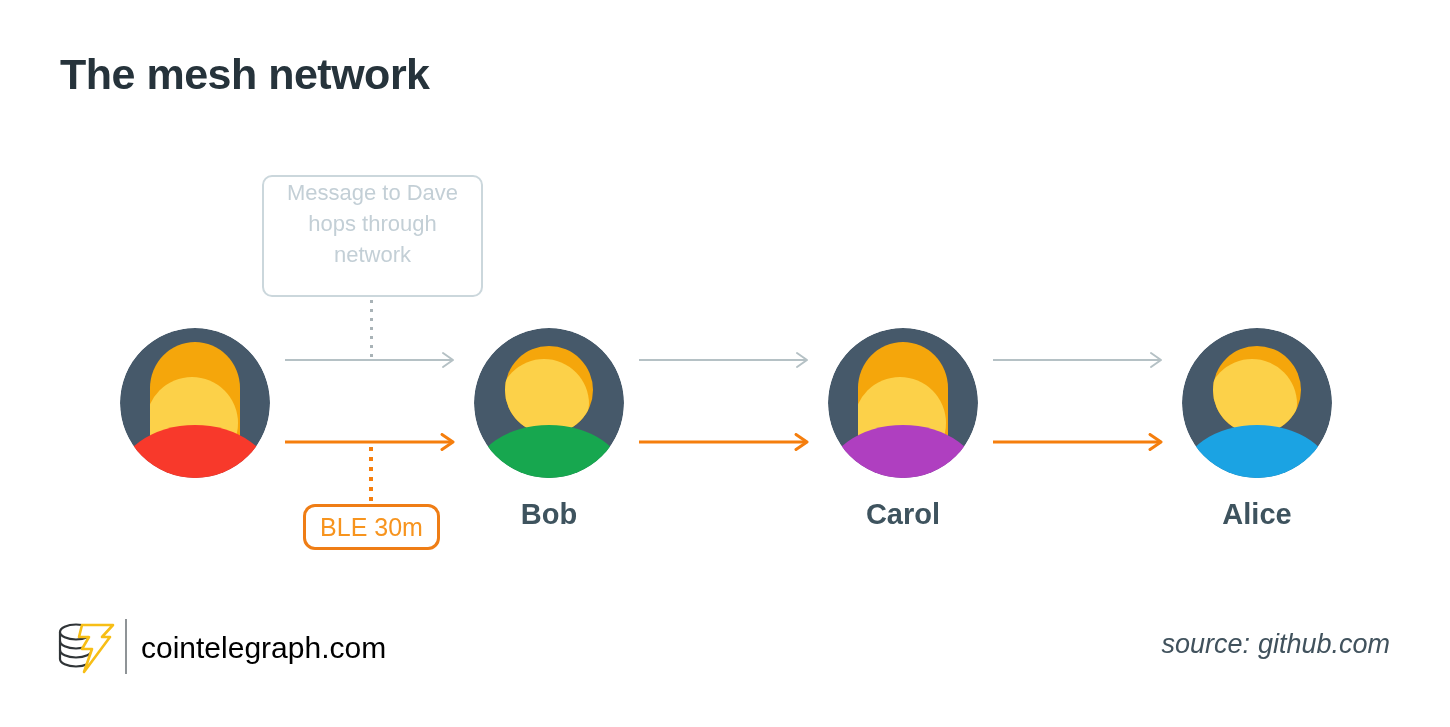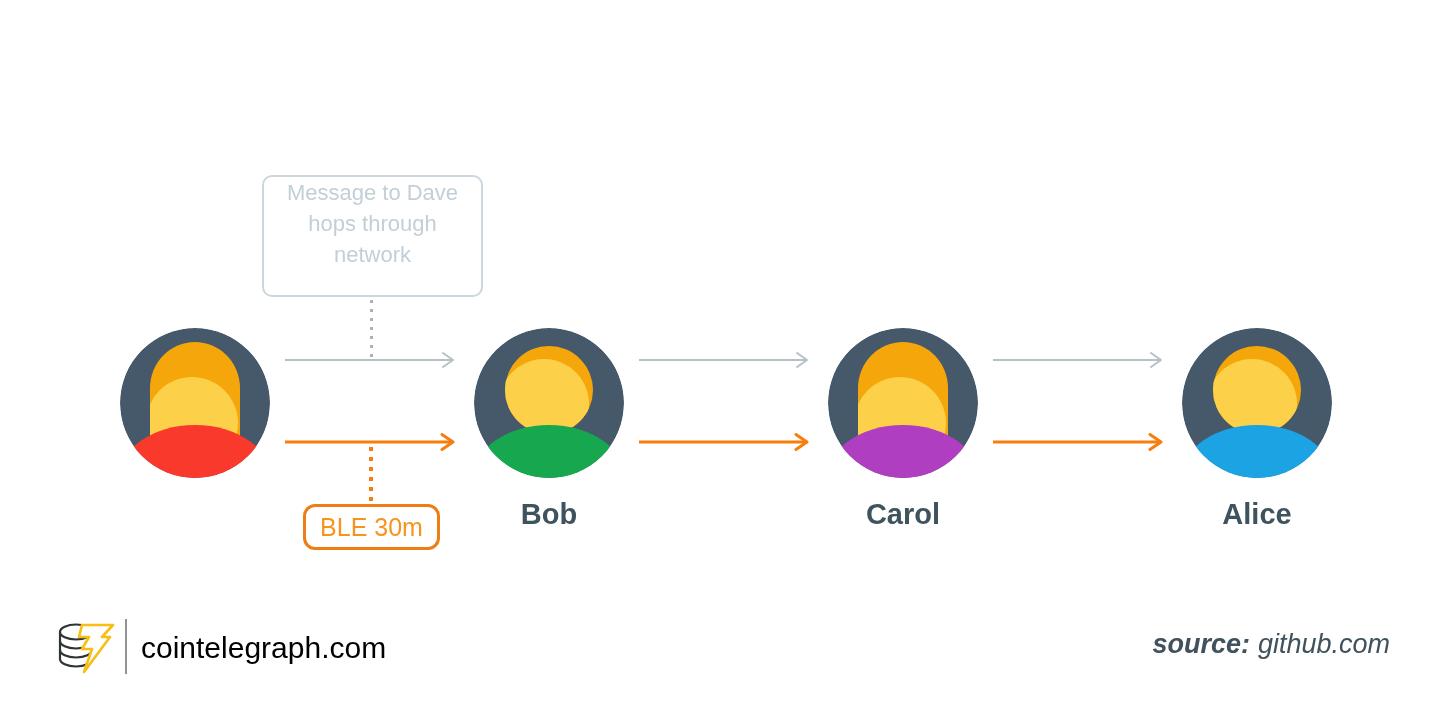--- a/index.html
+++ b/index.html
@@ -26,28 +26,29 @@
   .arrow-orange{top:433px;}
 
   .ble-box{position:absolute;left:303px;top:504px;width:137px;height:46px;border:3px solid #EF7D15;
     border-radius:12px;display:flex;align-items:center;justify-content:center;
     color:#F7941E;font-size:25px;box-sizing:border-box;}
 
   .footer-logo{position:absolute;left:54px;top:620px;}
   .footer-divider{position:absolute;left:125px;top:619px;width:2px;height:55px;background:#8F9497;}
   .footer-site{position:absolute;left:141px;top:631px;font-size:30px;color:#000000;}
   .footer-source{position:absolute;right:60px;top:629px;font-size:27px;font-style:italic;color:#41525D;}
-  .footer-source .src-prefix{font-weight:700;margin-right:8px;}
+  .footer-source .src-prefix{font-weight:400;margin-right:8px;}
   .footer-source .src-value{font-weight:400;}
 </style>
 </head>
 <body>
 
 <div class="canvas">
 
+  <div class="title">The mesh network</div>
 
   <div class="callout">
     <span>Message to Dave hops through network</span>
   </div>
 
   <div class="vdots-gray"></div>
   <div class="vdots-orange"></div>
 
   <svg class="arrow arrow-gray" style="left:285px" viewBox="0 0 176 18">
     <line x1="0" y1="9" x2="168" y2="9" stroke-width="2" stroke="#B5C1C5"></line>

